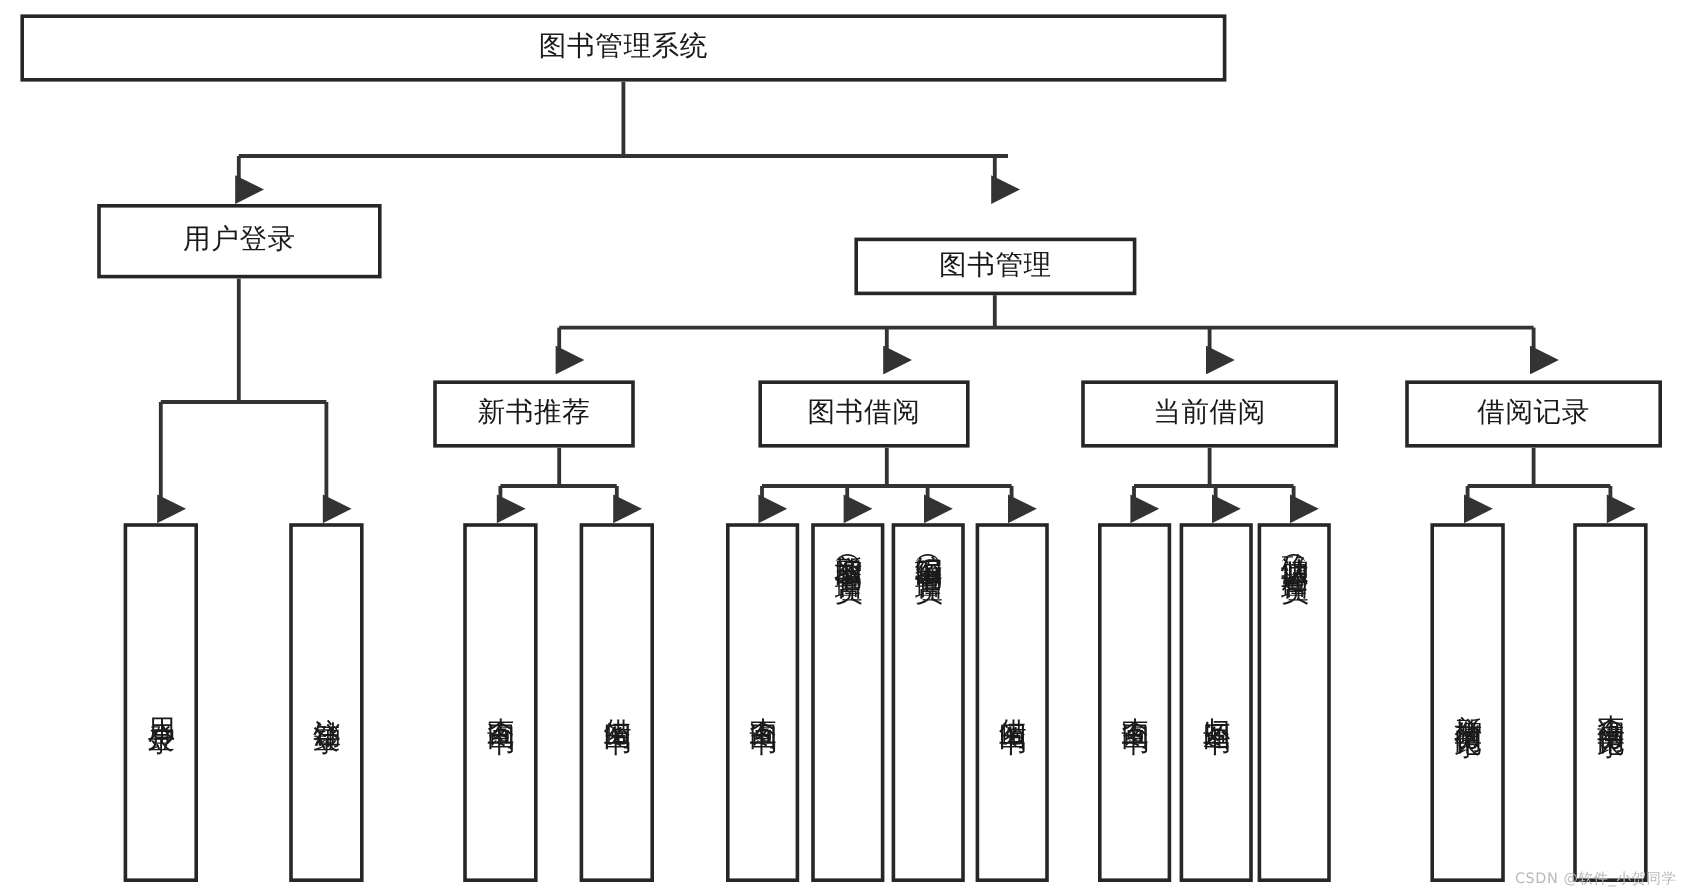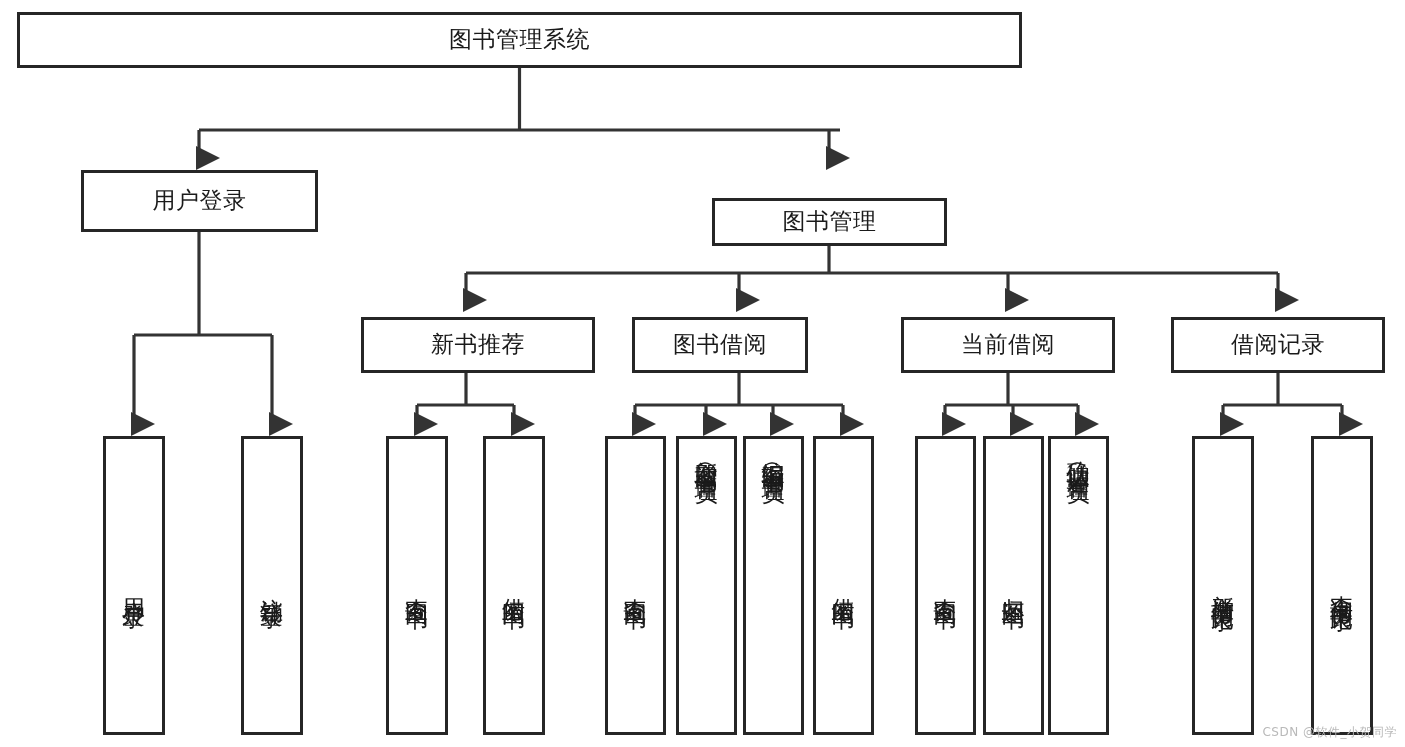--- a/index.html
+++ b/index.html
@@ -132,21 +132,21 @@
   </div>
 
   <div class="node-box" style="left:81px; top:170px; width:237px; height:62px;">
     <span class="node-label">用户登录</span>
   </div>
 
   <div class="node-box" style="left:712px; top:170px; width:235px; height:48px;margin-top:28px;">
     <span class="node-label">图书管理</span>
   </div>
 
-  <div class="node-box" style="left:361px; top:317px; width:234px; height:56px;">
+  <div class="node-box" style="left:361px; top:317px; width:168px; height:56px;">
     <span class="node-label">新书推荐</span>
   </div>
 
   <div class="node-box" style="left:632px; top:317px; width:176px; height:56px;">
     <span class="node-label">图书借阅</span>
   </div>
 
   <div class="node-box" style="left:1171px; top:317px; width:214px; height:56px;">
     <span class="node-label">借阅记录</span>
   </div>

